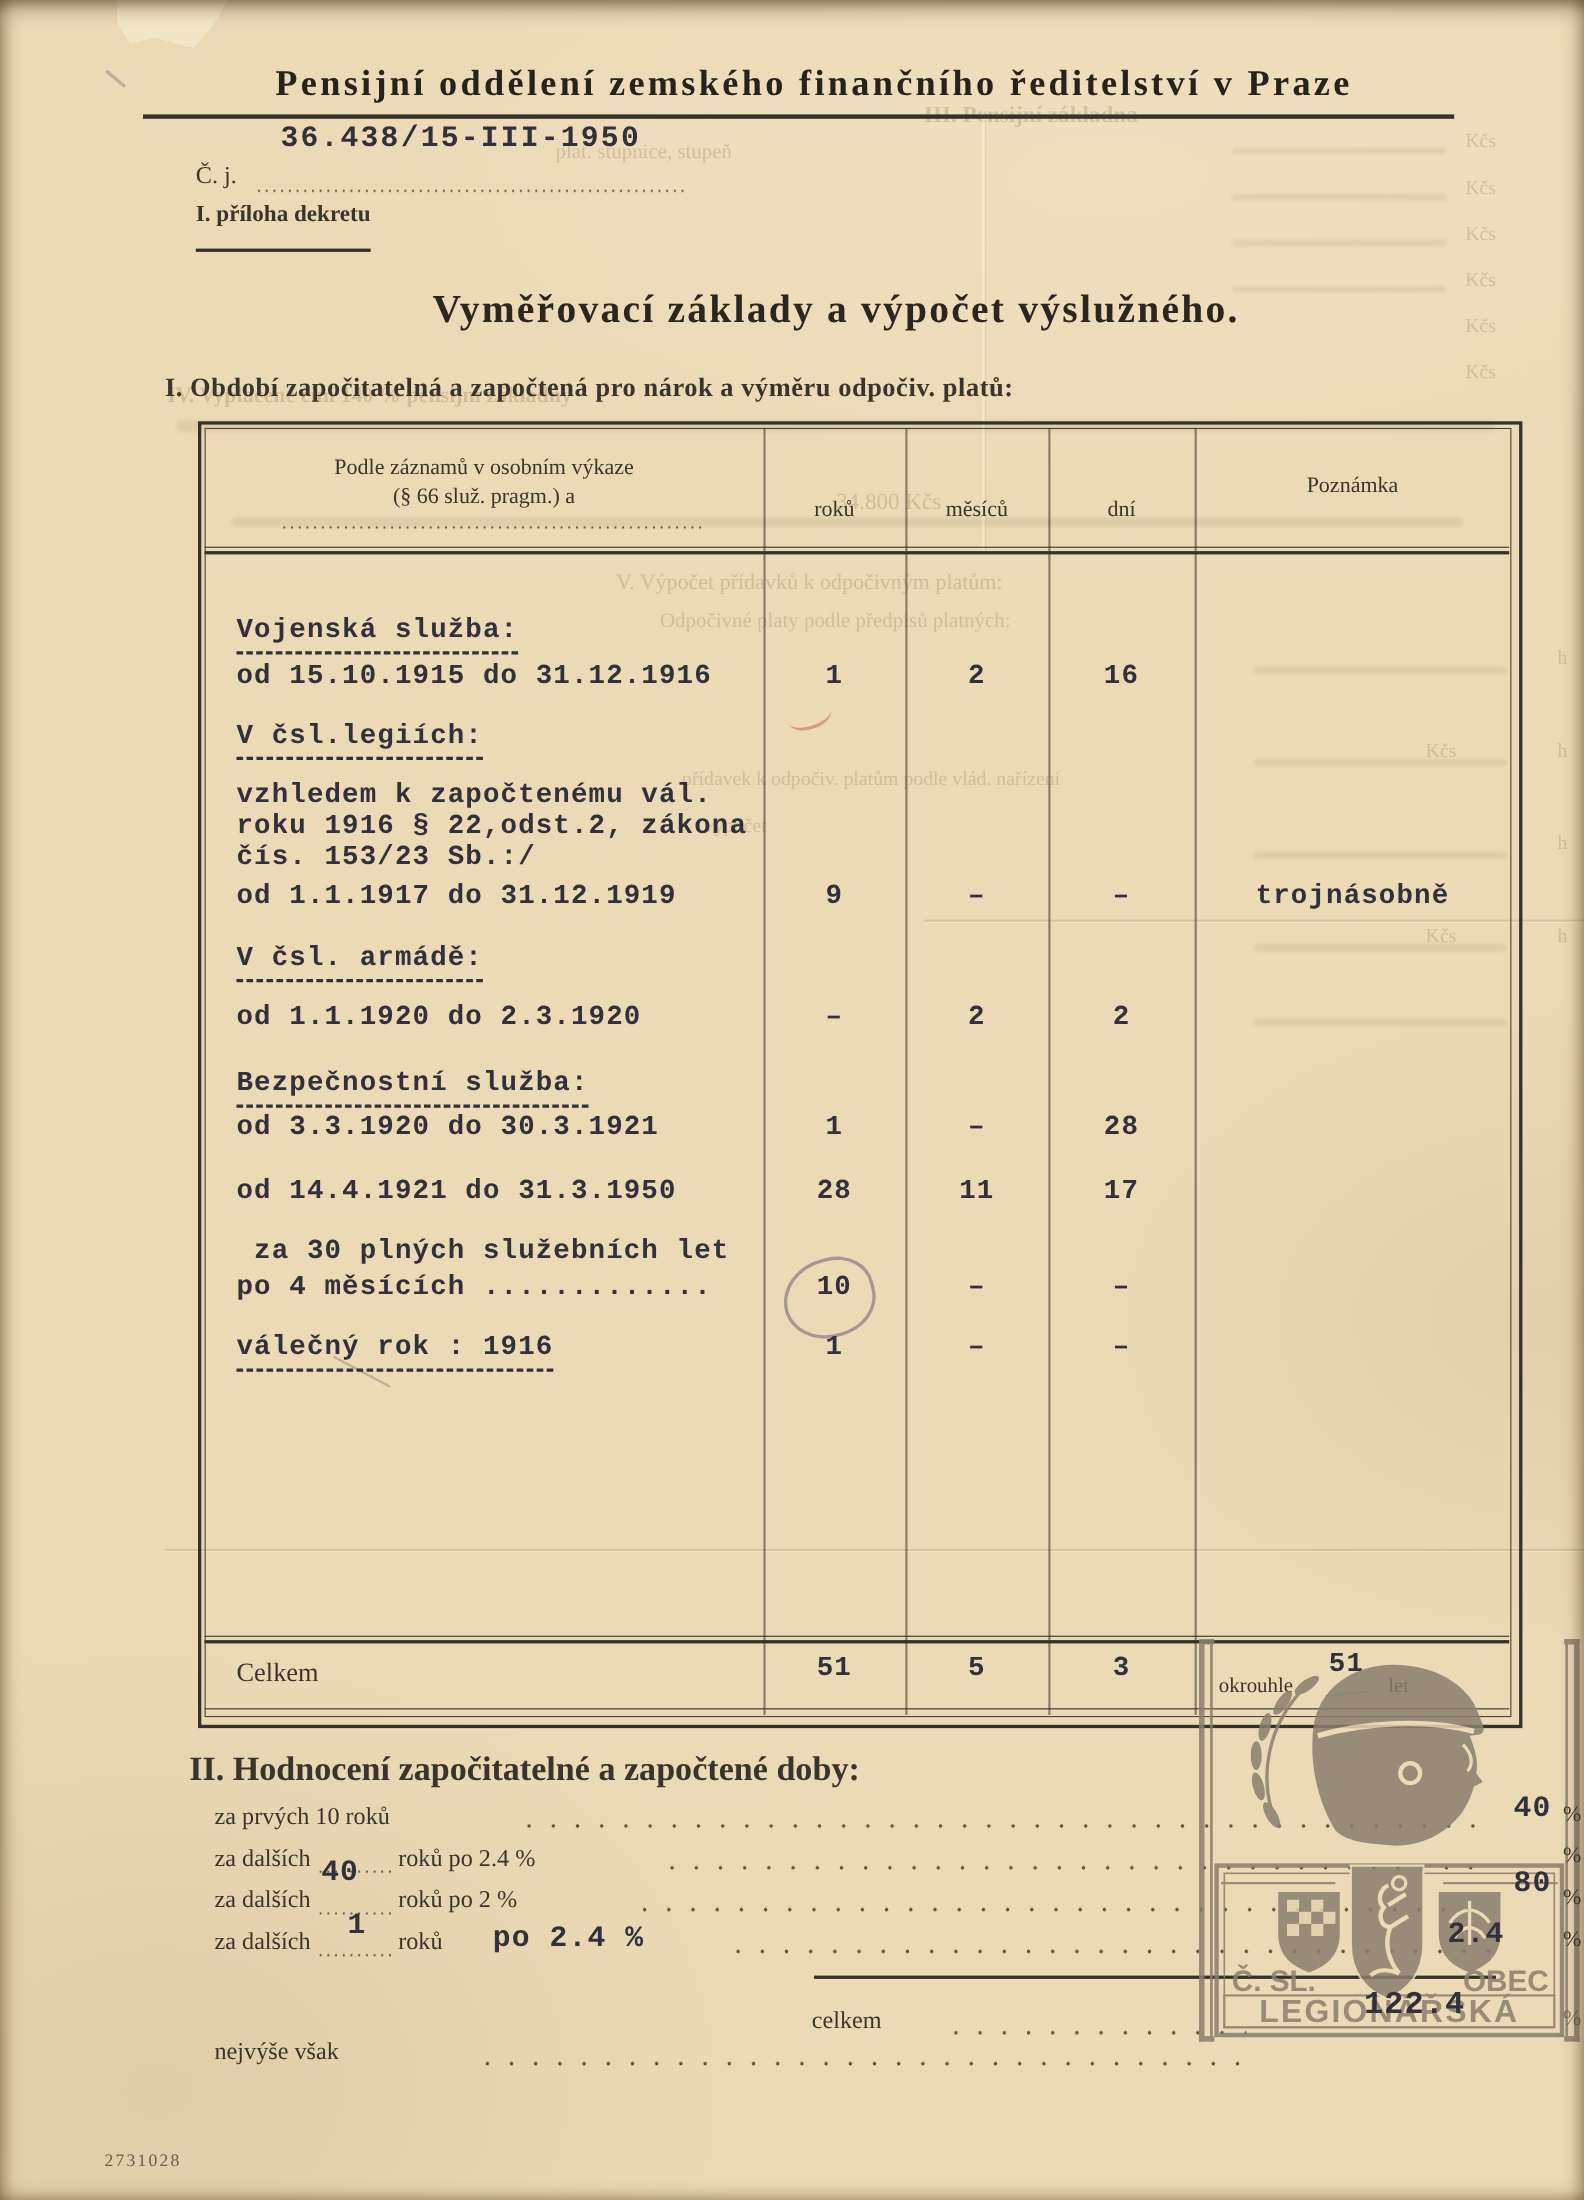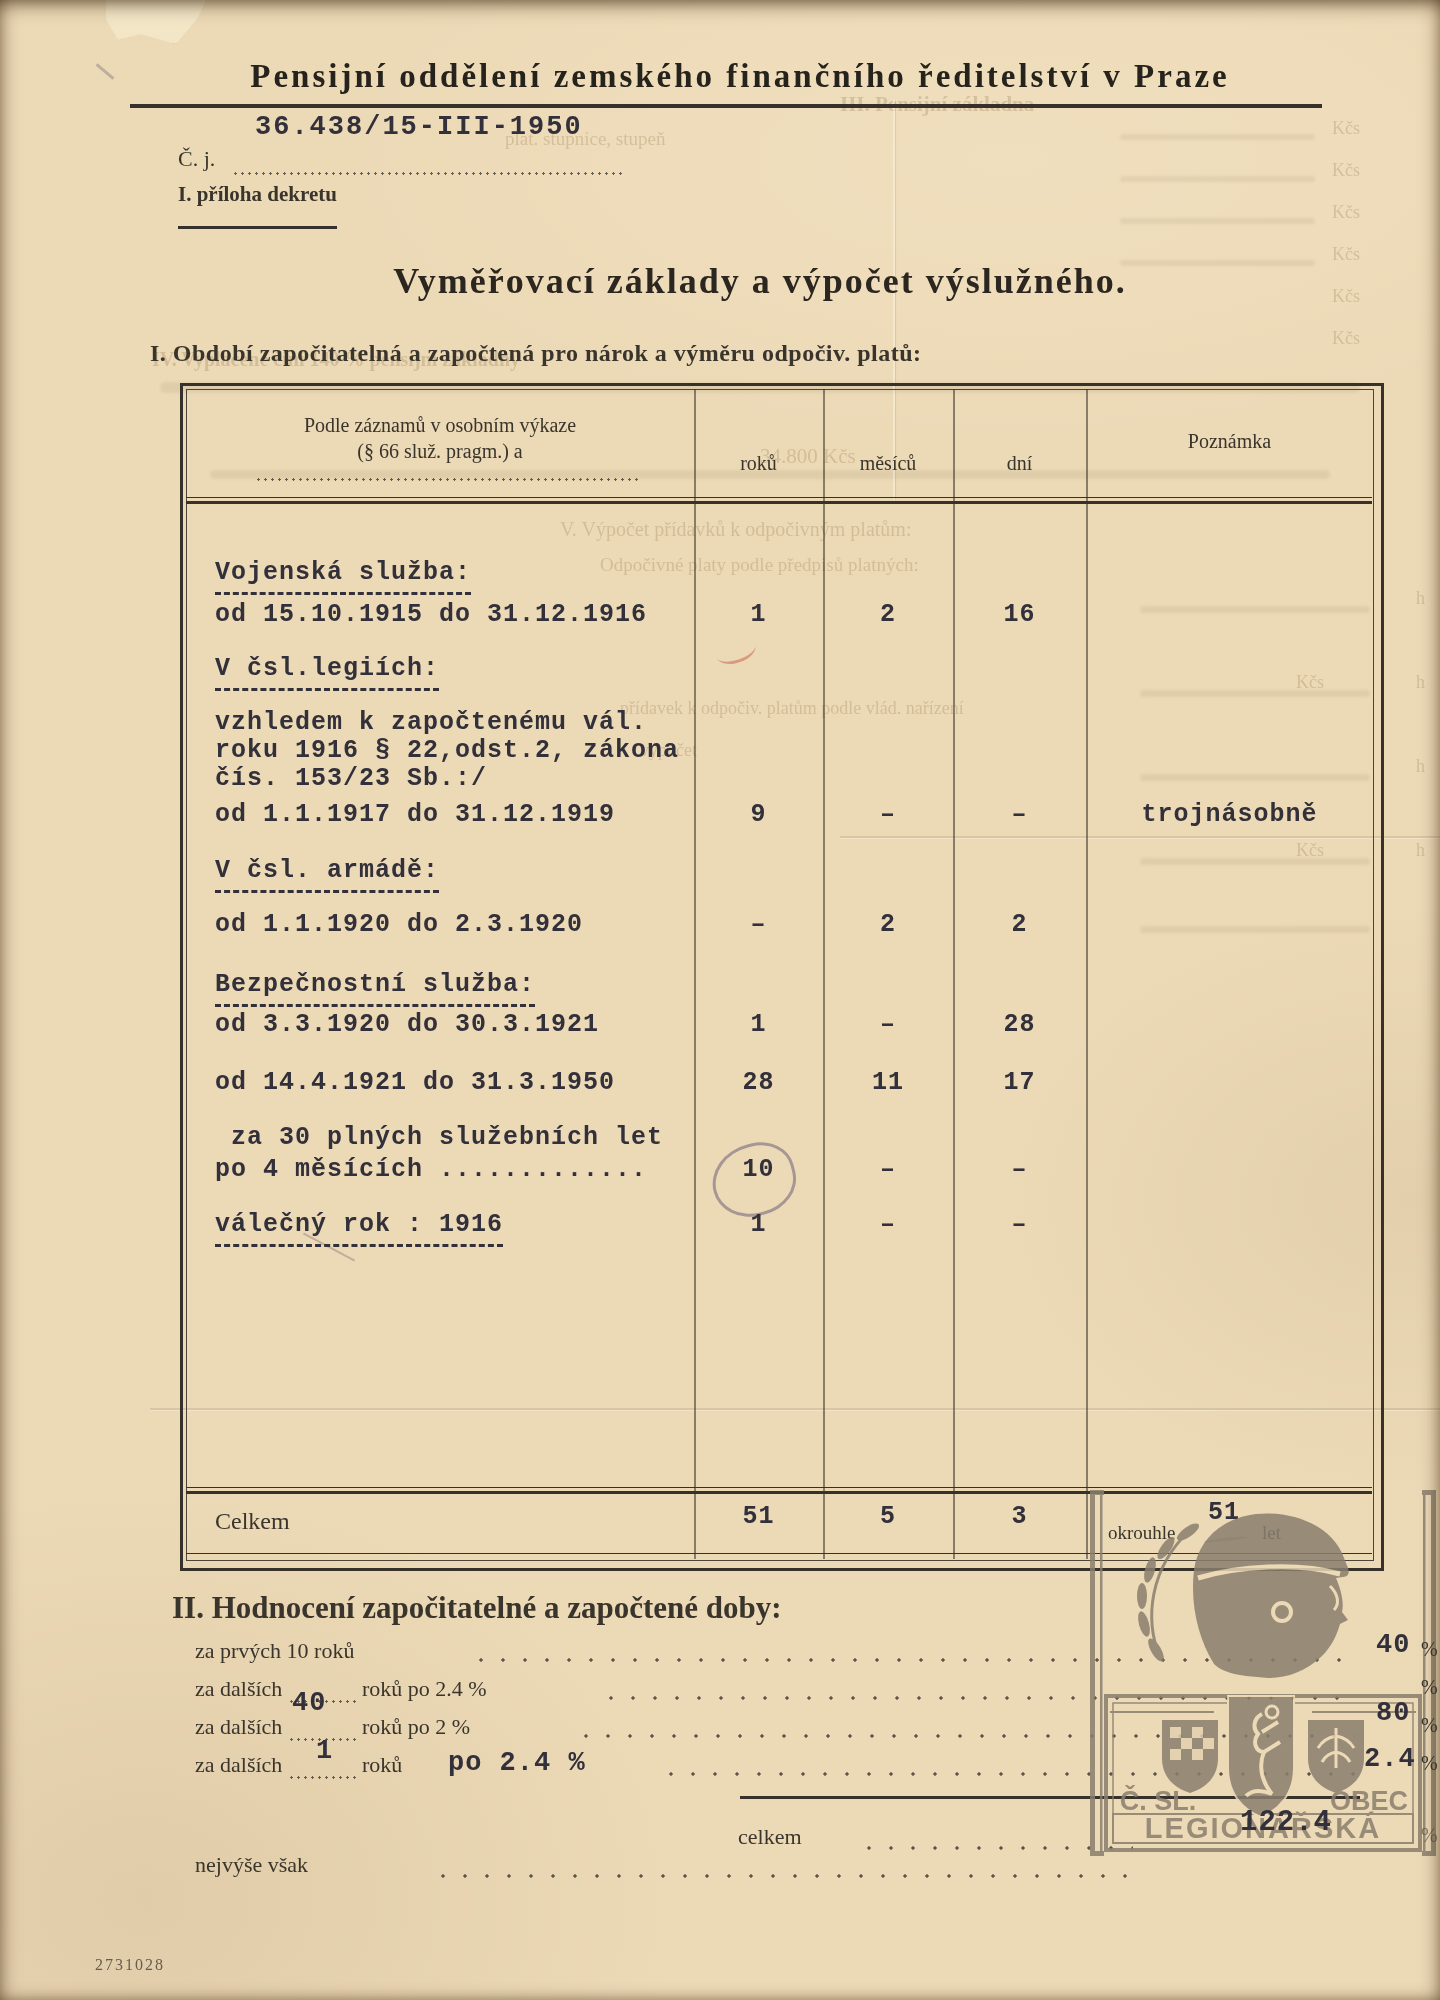--- a/index.html
+++ b/index.html
@@ -239,21 +239,21 @@
     <span class="abs sf overlay" style="left:1421px;top:1714px;font-size:20px;">%</span>
   </div>
 
   <div>
     <span class="abs tw tw27 overlay" style="left:316px;top:1736px;">1</span>
     <span class="abs sf" style="left:195px;top:1752px;font-size:22px;">za dalších</span>
     <div class="fdots" style="left:288px;top:1776px;width:68px;"></div>
     <span class="abs sf" style="left:362px;top:1752px;font-size:22px;">roků</span>
     <span class="abs tw tw27 overlay" style="left:448px;top:1748px;">po 2.4 %</span>
     <div class="dots" style="left:660px;top:1772px;width:695px;"></div>
-    <span class="abs tw tw27 overlay" style="left:1364px;top:1744px;">2.4</span>
+    <span class="abs tw tw27 overlay" style="left:1316px;top:1744px;">2.4</span>
     <span class="abs sf overlay" style="left:1421px;top:1752px;font-size:20px;">%</span>
   </div>
 
   <div class="hline" style="left:740px;top:1796px;width:620px;height:3px;"></div>
 
   <div>
     <span class="abs sf" style="left:738px;top:1824px;font-size:22px;">celkem</span>
     <div class="dots" style="left:858px;top:1846px;width:275px;"></div>
     <span class="abs tw overlay" style="left:1240px;top:1806px;font-size:29px;">122.4</span>
     <span class="abs sf overlay" style="left:1421px;top:1824px;font-size:20px;opacity:.55;">%</span>

